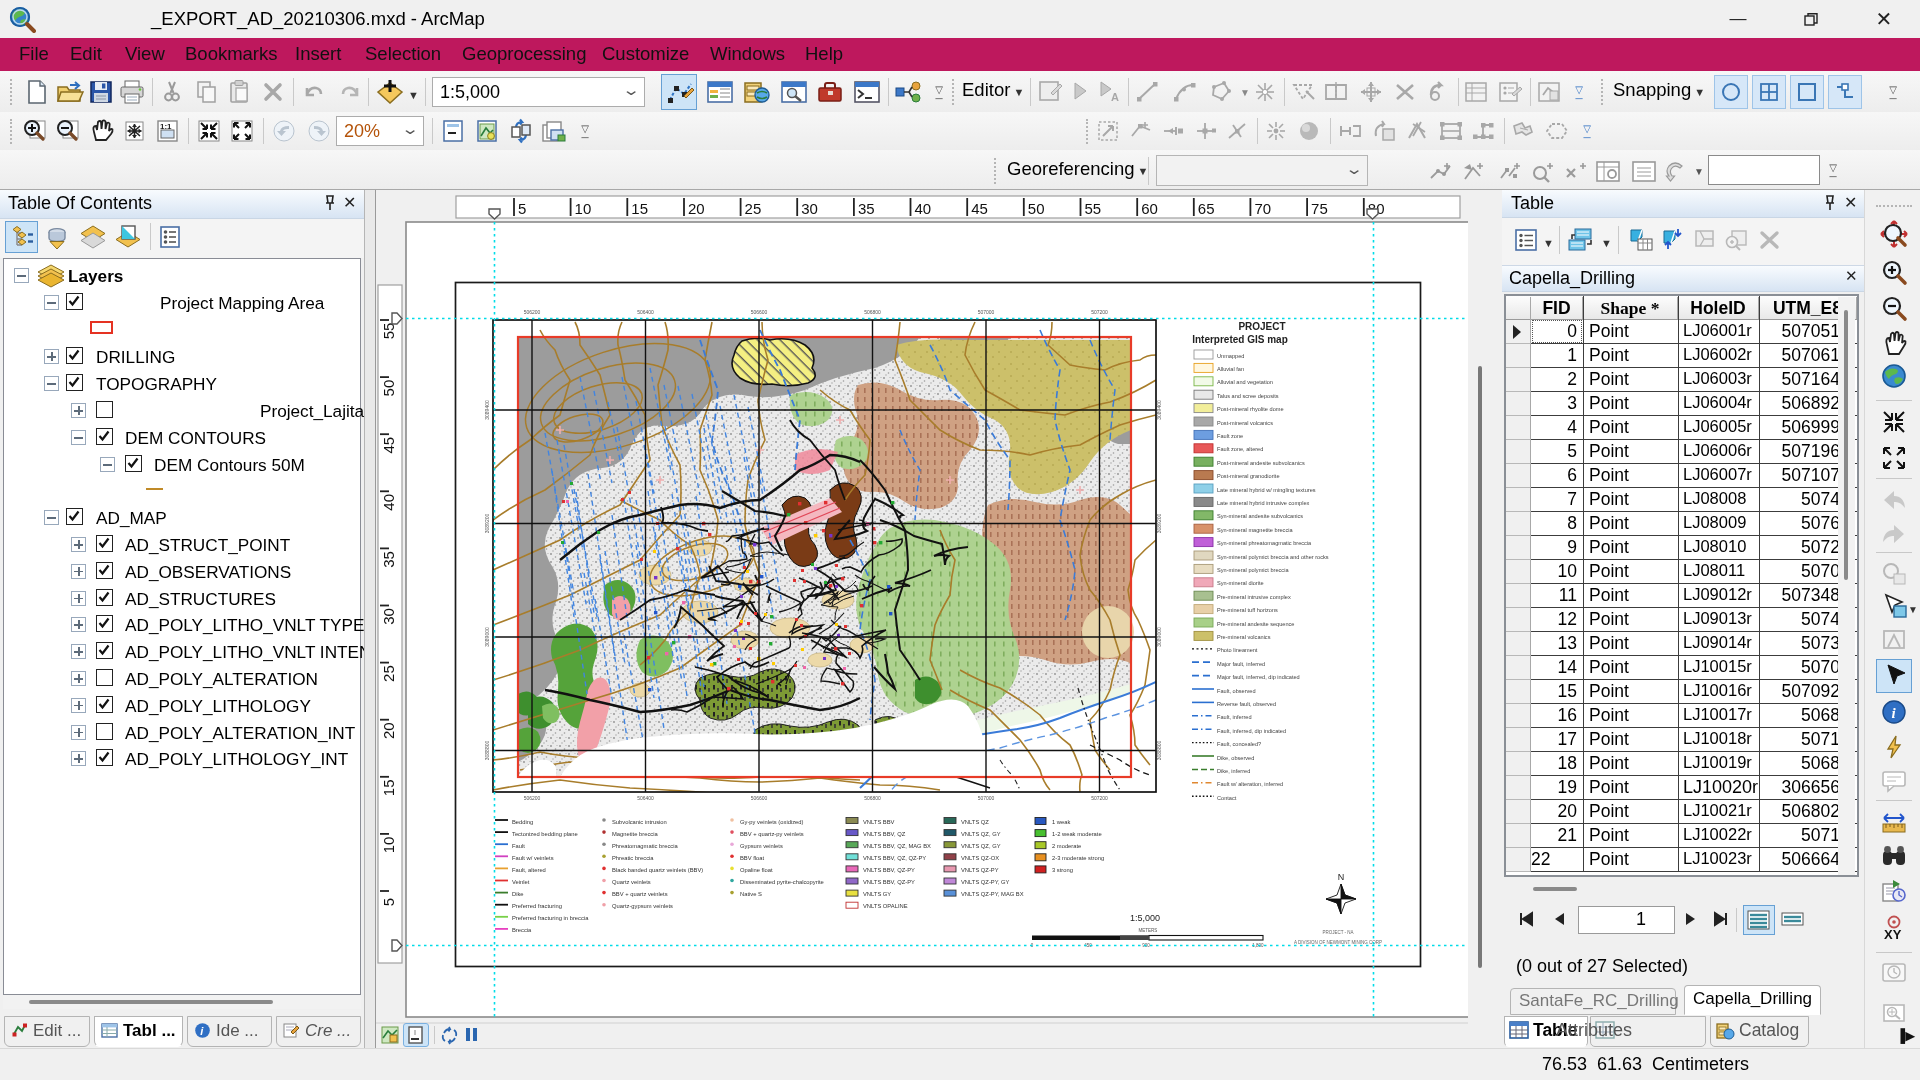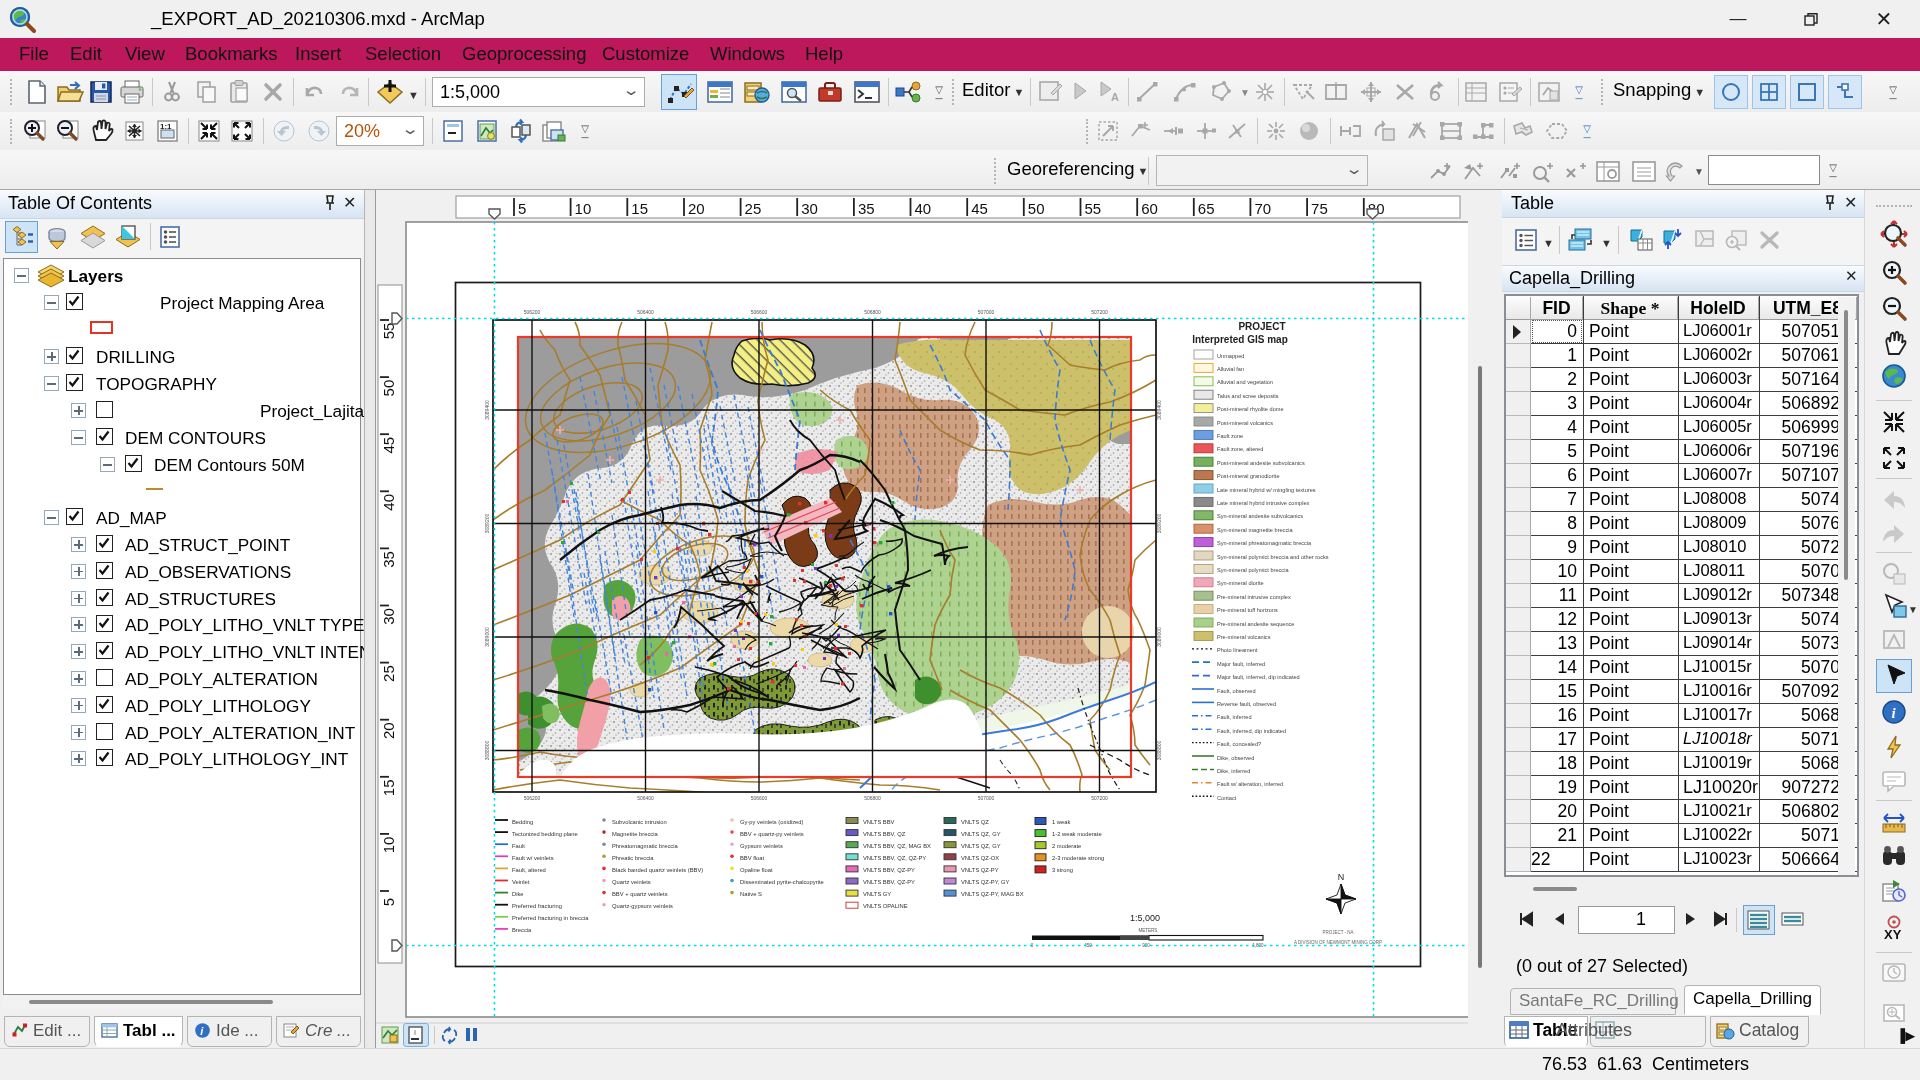--- a/index.html
+++ b/index.html
@@ -1485,34 +1485,34 @@
 <div class="abs" style="left:1531px;top:703px;width:326px;height:1px;background:#3c3c3c;"></div>
 <div class="abs" style="left:1506px;top:704px;width:25px;height:24px;background:#f0f0f0;border-right:1px solid #a8a8a8;border-bottom:1px solid #b8b8b8;"></div>
 <div class="gridcell" style="left:1531px;top:705px;width:46px;height:23px;text-align:right;">16</div>
 <div class="gridcell" style="left:1589px;top:705px;width:85px;height:23px;">Point</div>
 <div class="gridcell" style="left:1683px;top:705px;width:75px;height:23px;font-size:16.5px;">LJ10017r</div>
 <div class="gridcell" style="left:1700px;top:705px;width:140px;height:23px;text-align:right;">5068</div>
 <div class="abs" style="left:1531px;top:727px;width:326px;height:1px;background:#3c3c3c;"></div>
 <div class="abs" style="left:1506px;top:728px;width:25px;height:24px;background:#f0f0f0;border-right:1px solid #a8a8a8;border-bottom:1px solid #b8b8b8;"></div>
 <div class="gridcell" style="left:1531px;top:729px;width:46px;height:23px;text-align:right;">17</div>
 <div class="gridcell" style="left:1589px;top:729px;width:85px;height:23px;">Point</div>
-<div class="gridcell" style="left:1683px;top:729px;width:75px;height:23px;font-size:16.5px;font-style:italic;">LJ10018r</div>
+<div class="gridcell" style="left:1683px;top:729px;width:75px;height:23px;font-size:16.5px;">LJ10018r</div>
 <div class="gridcell" style="left:1700px;top:729px;width:140px;height:23px;text-align:right;">5071</div>
 <div class="abs" style="left:1531px;top:751px;width:326px;height:1px;background:#3c3c3c;"></div>
 <div class="abs" style="left:1506px;top:752px;width:25px;height:24px;background:#f0f0f0;border-right:1px solid #a8a8a8;border-bottom:1px solid #b8b8b8;"></div>
 <div class="gridcell" style="left:1531px;top:753px;width:46px;height:23px;text-align:right;">18</div>
 <div class="gridcell" style="left:1589px;top:753px;width:85px;height:23px;">Point</div>
 <div class="gridcell" style="left:1683px;top:753px;width:75px;height:23px;font-size:16.5px;">LJ10019r</div>
 <div class="gridcell" style="left:1700px;top:753px;width:140px;height:23px;text-align:right;">5068</div>
 <div class="abs" style="left:1531px;top:775px;width:326px;height:1px;background:#3c3c3c;"></div>
 <div class="abs" style="left:1506px;top:776px;width:25px;height:24px;background:#f0f0f0;border-right:1px solid #a8a8a8;border-bottom:1px solid #b8b8b8;"></div>
 <div class="gridcell" style="left:1531px;top:777px;width:46px;height:23px;text-align:right;">19</div>
 <div class="gridcell" style="left:1589px;top:777px;width:85px;height:23px;">Point</div>
 <div class="gridcell" style="left:1683px;top:777px;width:75px;height:23px;font-size:18px;">LJ10020r</div>
-<div class="gridcell" style="left:1700px;top:777px;width:140px;height:23px;text-align:right;">907272</div>
+<div class="gridcell" style="left:1700px;top:777px;width:140px;height:23px;text-align:right;">306656</div>
 <div class="abs" style="left:1531px;top:799px;width:326px;height:1px;background:#3c3c3c;"></div>
 <div class="abs" style="left:1506px;top:800px;width:25px;height:24px;background:#f0f0f0;border-right:1px solid #a8a8a8;border-bottom:1px solid #b8b8b8;"></div>
 <div class="gridcell" style="left:1531px;top:801px;width:46px;height:23px;text-align:right;">20</div>
 <div class="gridcell" style="left:1589px;top:801px;width:85px;height:23px;">Point</div>
 <div class="gridcell" style="left:1683px;top:801px;width:75px;height:23px;font-size:16.5px;">LJ10021r</div>
 <div class="gridcell" style="left:1700px;top:801px;width:140px;height:23px;text-align:right;">506802</div>
 <div class="abs" style="left:1531px;top:823px;width:326px;height:1px;background:#3c3c3c;"></div>
 <div class="abs" style="left:1506px;top:824px;width:25px;height:24px;background:#f0f0f0;border-right:1px solid #a8a8a8;border-bottom:1px solid #b8b8b8;"></div>
 <div class="gridcell" style="left:1531px;top:825px;width:46px;height:23px;text-align:right;">21</div>
 <div class="gridcell" style="left:1589px;top:825px;width:85px;height:23px;">Point</div>

